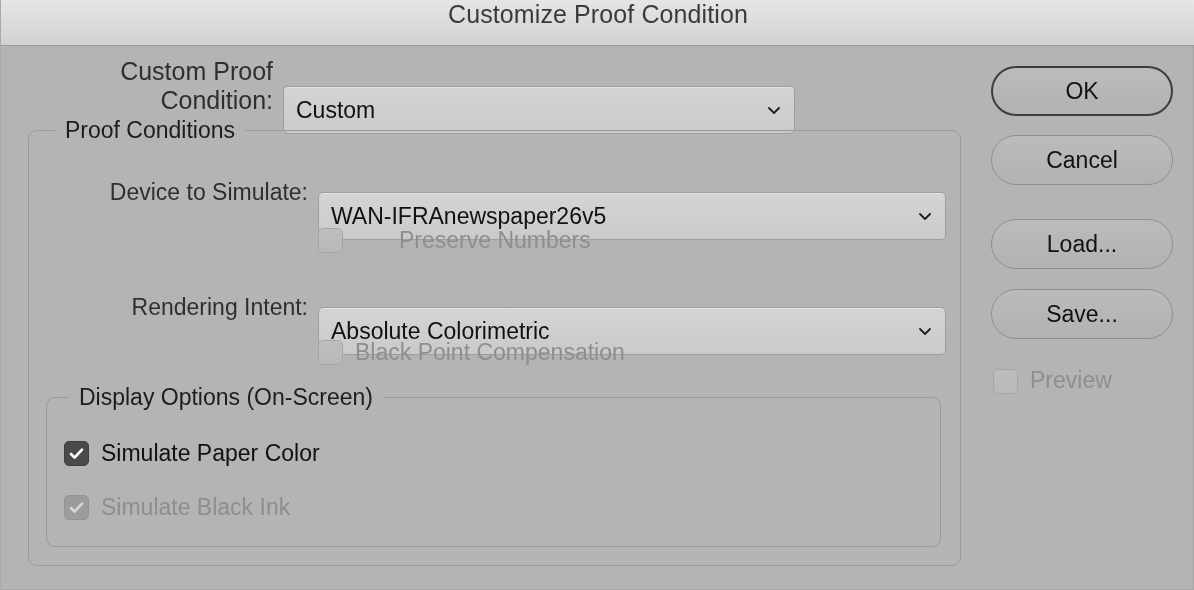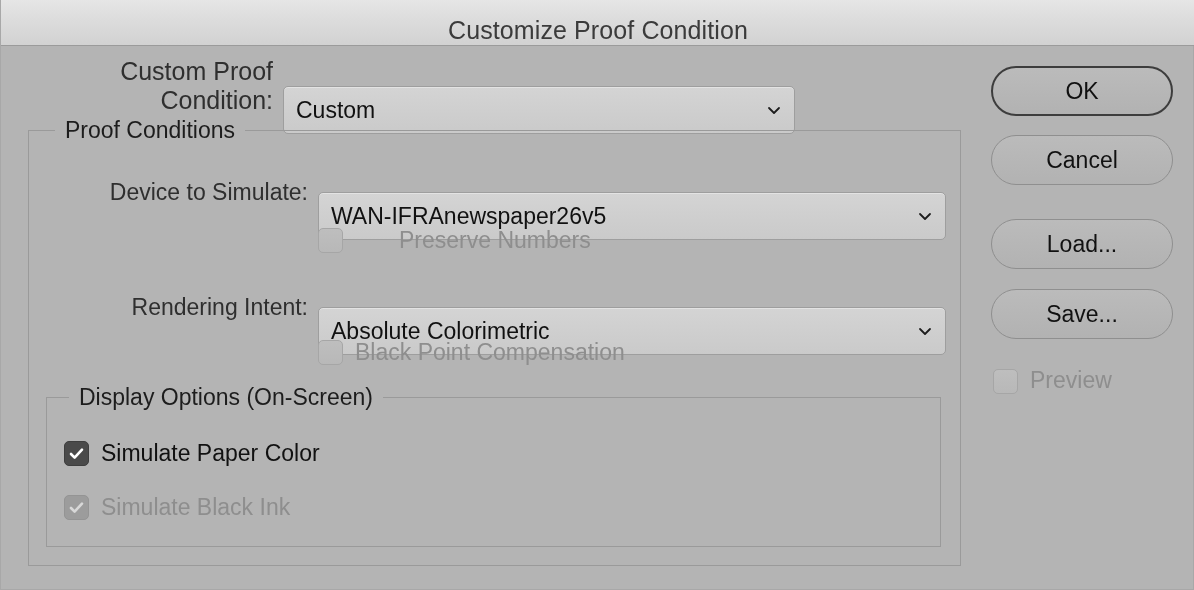--- a/index.html
+++ b/index.html
@@ -31,21 +31,21 @@
   
   .titlebar {
     position: absolute;
     left: 0; top: 0;
     width: 1194px;
     height: 46px;
     background: linear-gradient(to bottom, #e6e6e6 0%, #dcdcdc 45%, #d2d2d2 100%);
     border-bottom: 1px solid #9b9b9b;
     box-sizing: border-box;
     display: flex;
-    align-items: flex-end;
+    align-items: flex-start;
     justify-content: center;
   }
   .titlebar-text {
     font-size: 25px;
     color: #3b3b3b;
     letter-spacing: 0.1px;
   }
 
   
   .row-top {
@@ -97,21 +97,21 @@
   .popup-chevron svg { display: block; }
 
   #popup-proof-condition { width: 512px; }
   #popup-device          { width: 628px; }
   #popup-intent          { width: 628px; }
 
   
   .groupbox {
     position: absolute;
     border: 1px solid #9a9a9a;
-    border-radius: 0;
+    border-radius: 9px;
     box-sizing: border-box;
     background: transparent;
   }
   .group-outer {
     left: 27px;
     top: 130px;
     width: 933px;
     height: 436px;
   }
   .group-inner {

